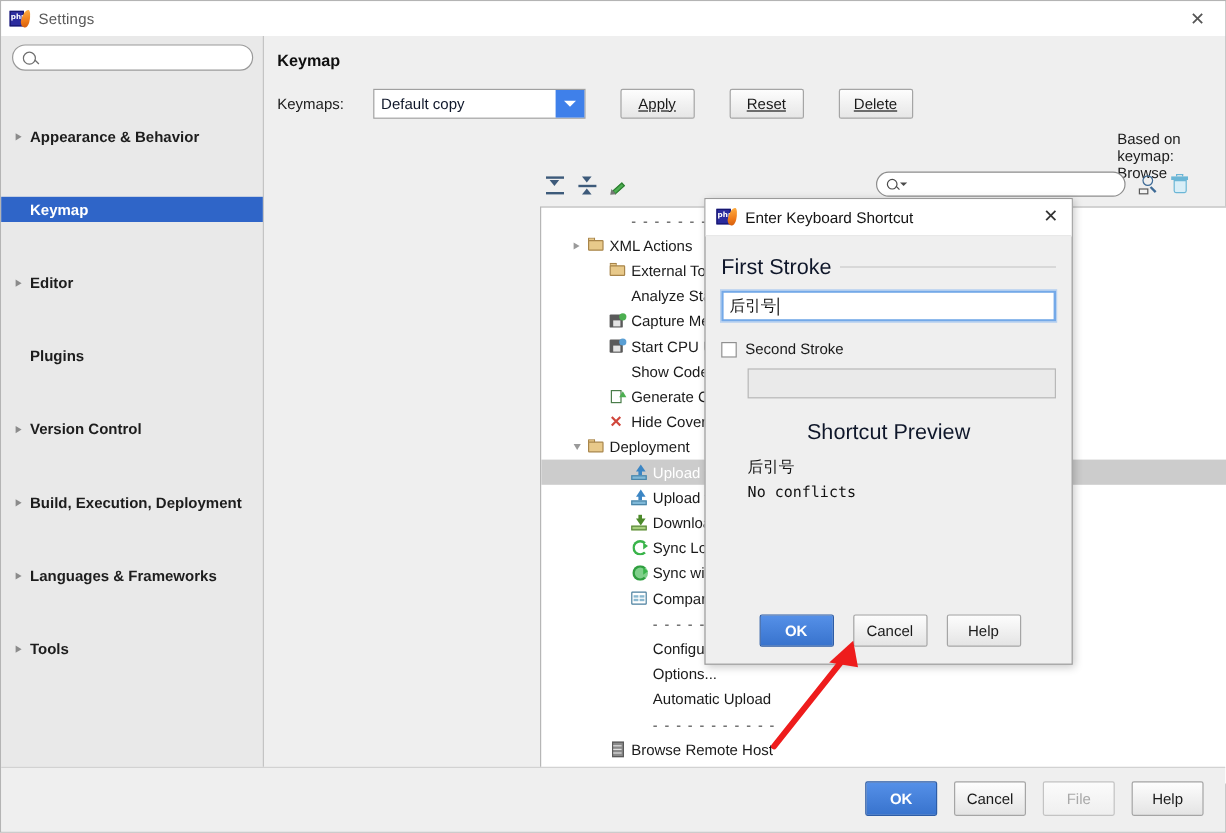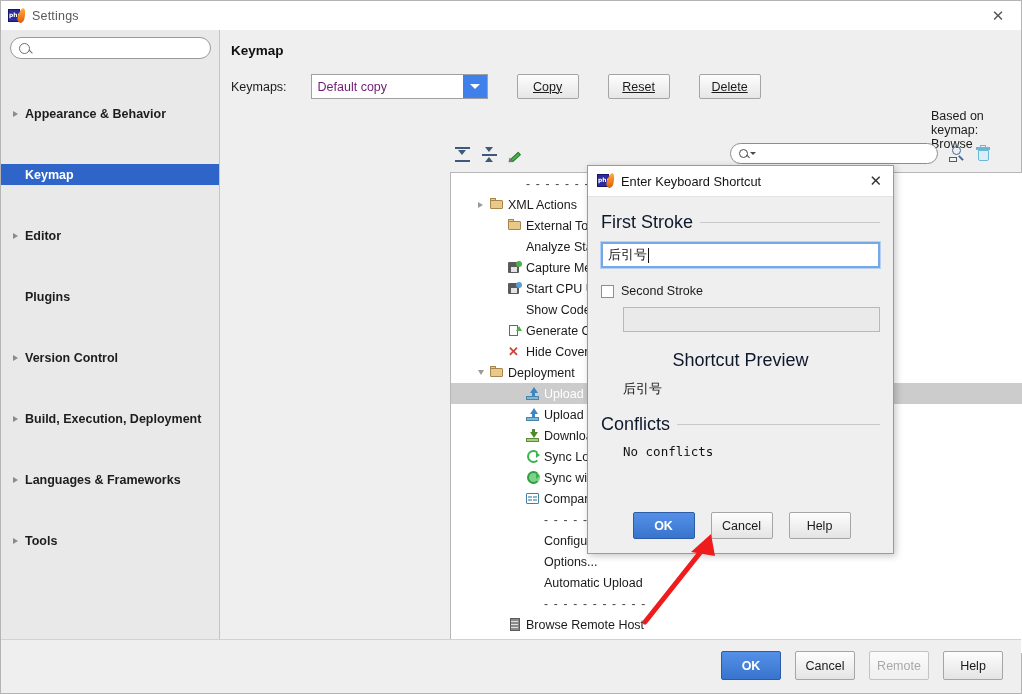--- a/index.html
+++ b/index.html
@@ -137,21 +137,21 @@
     position: absolute; left: 11px; top: 44px;
     display: flex; align-items: center; gap: 16px;
   }
   .keymap-row .lbl { font-size: 12.5px; color: #1b1b1b; margin-right: 8px; }
   .combo {
     width: 177px; height: 25px; background: #fff;
     border: 1px solid #a0a0a0;
     display: flex; align-items: center;
     position: relative;
   }
-  .combo .val { padding-left: 6px; font-size: 12.5px; color: #701a75; }
+  .combo .val { padding-left: 6px; font-size: 12.5px; color: #0f172a; }
   .combo .arrowbox {
     position: absolute; right: 0; top: 0; width: 24px; height: 23px;
     background: #3f80ea; display: flex; align-items: center; justify-content: center;
   }
   .combo .arrowbox .tri {
     width: 0; height: 0;
     border-top: 5px solid #fff;
     border-left: 5px solid transparent;
     border-right: 5px solid transparent;
   }
@@ -560,21 +560,21 @@
 
       <div class="keymap-row">
         <span class="lbl">Keymaps:</span>
         <div class="combo">
           <span class="val">Default copy</span>
           <span class="arrowbox">
               <span class="tri"></span>
             </span>
         </div>
         <div class="btn">
-            <span class="u">Copy</span>
+            <span class="u">Apply</span>
           </div>
         <div class="btn">
             <span class="u">Reset</span>
           </div>
         <div class="btn">
             <span class="u">Delete</span>
           </div>
       </div>
 
       <div class="based-on">Based on keymap: Browse</div>
@@ -809,21 +809,21 @@
           </div>
 
       </div>
     </div>
   </div>
 
   <div class="bottombar">
     <div class="btns">
       <div class="btn-lg primary">OK</div>
       <div class="btn-lg">Cancel</div>
-      <div class="btn-lg disabled">Remote</div>
+      <div class="btn-lg disabled">File</div>
       <div class="btn-lg">Help</div>
     </div>
   </div>
 
   <div class="modal">
     <div class="mtitle">
       <span class="ps-icon">
         <span class="sq"></span>
           <span class="php">php</span>
           <span class="flame"></span>
@@ -847,24 +847,20 @@
         <span class="lb">Second Stroke</span>
       </div>
       <div class="txtfield2"></div>
 
       <div class="sect-head" style="margin-top:18px;flex-direction:column;">
         <span>Shortcut Preview</span>
         <span class="line"></span>
       </div>
       <div class="preview-val">后引号</div>
 
-      <div class="sect-head" style="margin-top:16px;">
-        <span>Conflicts</span>
-        <span class="line"></span>
-      </div>
       <div class="conflict-val">No conflicts</div>
     </div>
 
     <div class="mbtns">
       <div class="mbtn primary">OK</div>
       <div class="mbtn">Cancel</div>
       <div class="mbtn">Help</div>
     </div>
   </div>
 

